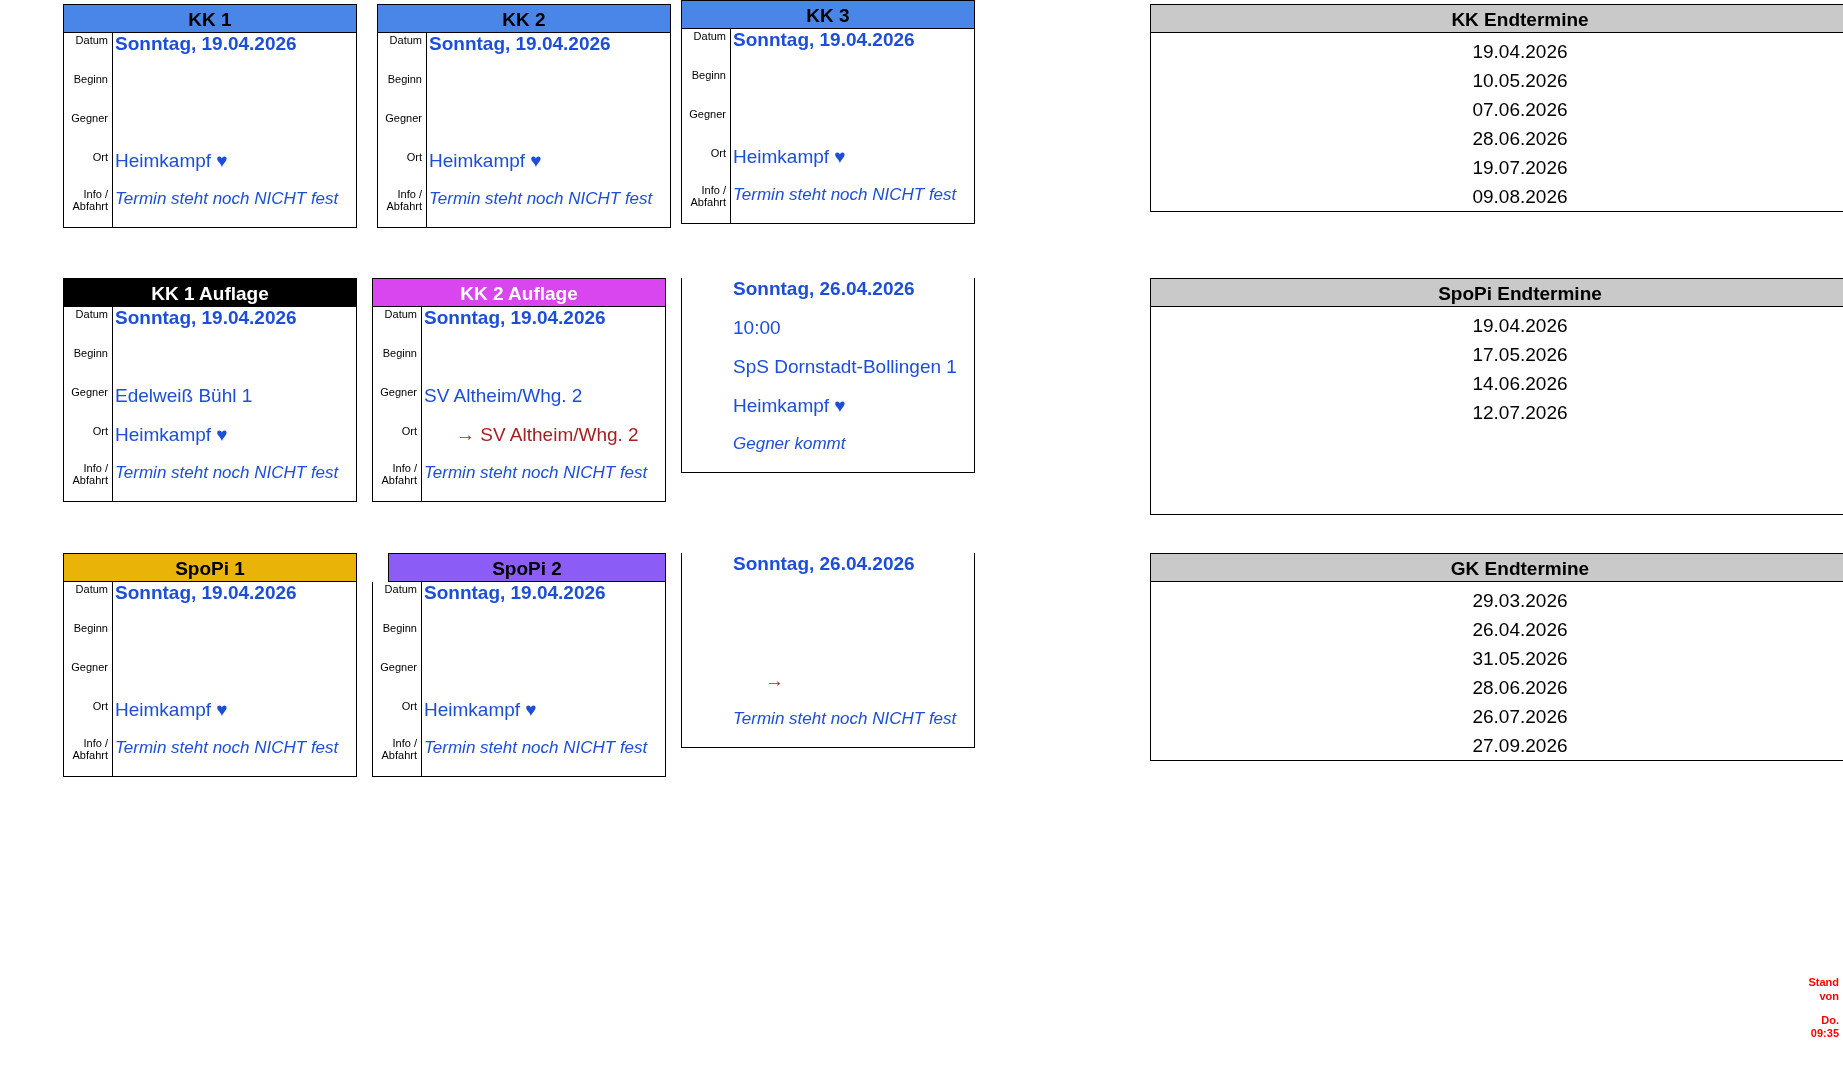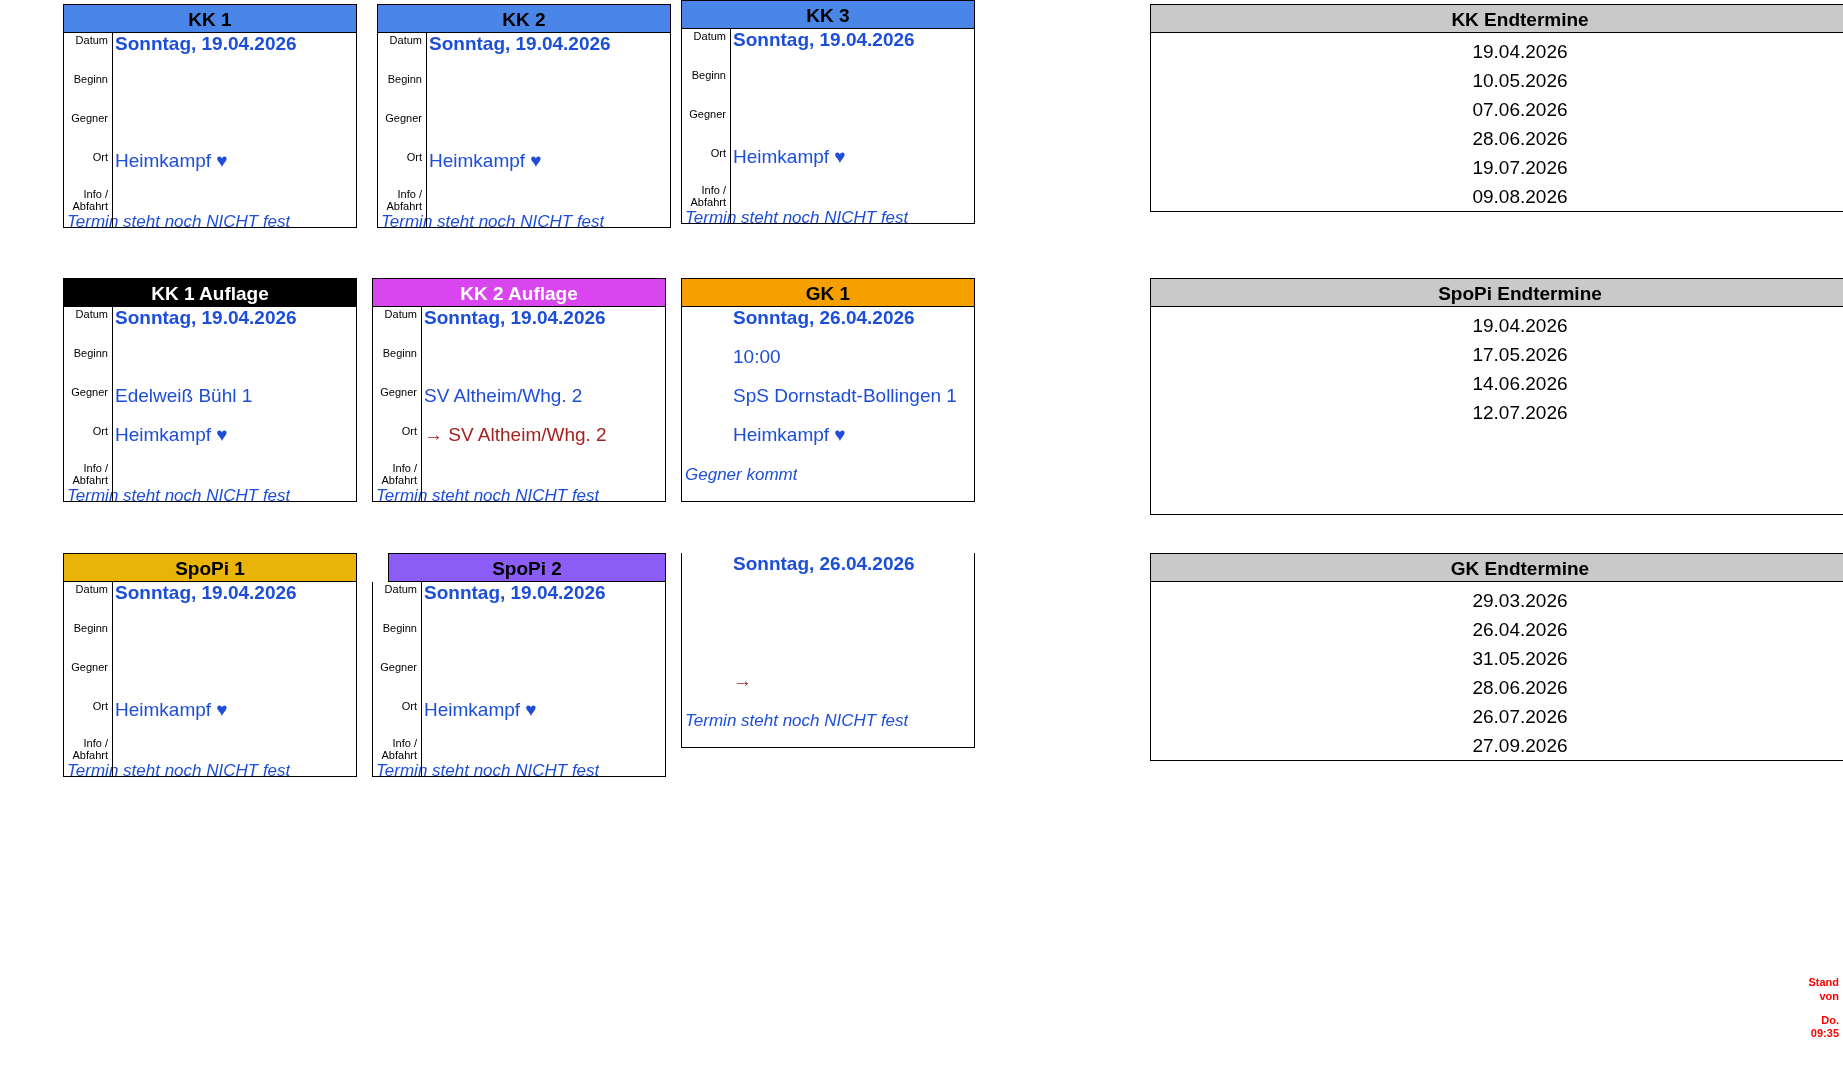--- a/index.html
+++ b/index.html
@@ -67,22 +67,22 @@
     font-size: 19px;
     color: #1d4ed8;
     padding-left: 3px;
     box-sizing: border-box;
     white-space: nowrap;
     overflow: hidden;
     line-height: 1.15;
   }
   .row .val.bold { font-weight: bold; }
   .row .val.italic { font-style: italic; font-size: 17px; }
-  .row .val.red { color: #a52121; }
-  .row.tall { height: 46px; flex-direction: column; }
+  .row .val.red { color: #a52121; margin-left: 32px; }
+  .row.tall { height: 46px; }
 
   
   .labelcol-line {
     position: absolute;
     left: 48px;
     top: 0;
     width: 0;
     height: 100%;
     border-left: 1px solid #000000;
   }
@@ -264,21 +264,20 @@
           <div class="val red">→ SV Altheim/Whg. 2</div>
         </div>
       <div class="row tall">
           <div class="lbl two-line"><span>Info /</span><br><span>Abfahrt</span></div>
           <div class="val italic">Termin steht noch NICHT fest</div>
         </div>
     </div>
   </div>
 
   <div class="card" style="left:681px; top:278px;">
-    <div class="card-header" style="background:#f6a000;">GK 1</div>
     <div class="card-body">
       <div class="row">
           <div class="lbl"></div>
           <div class="val bold">Sonntag, 26.04.2026</div>
         </div>
       <div class="row">
           <div class="lbl"></div>
           <div class="val">10:00</div>
         </div>
       <div class="row">

